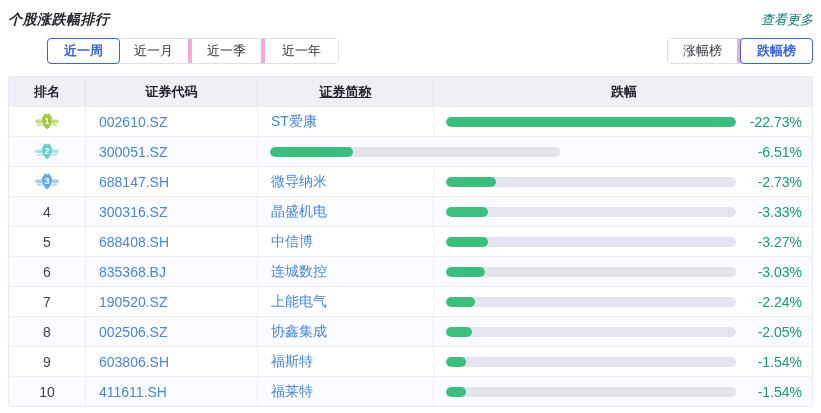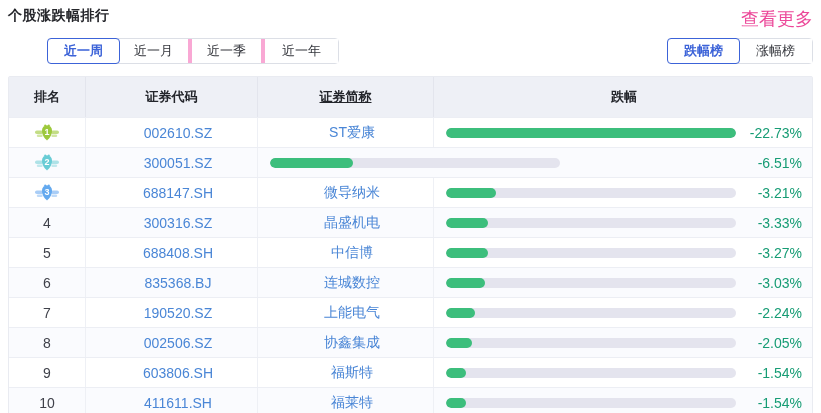--- a/index.html
+++ b/index.html
@@ -5,50 +5,50 @@
   * { box-sizing: border-box; margin: 0; padding: 0; }
   html, body { width: 821px; height: 413px; overflow: hidden; }
   body {
     font-family: "Liberation Sans", "DejaVu Sans", sans-serif;
     background: #ffffff;
     color: #26272d;
   }
   .wrap { padding: 7px 8px 0 8px; }
 
   
-  .topbar { display: flex; justify-content: space-between; align-items: flex-start; height: 22px; }
+  .topbar { display: flex; justify-content: space-between; align-items: flex-end; height: 22px; font-style: italic; }
   .title { font-size: 14px; font-weight: 700; color: #25262b; letter-spacing: 0.5px; }
-  .more-link { font-size: 18px; color: #ec4899; cursor: pointer; }
+  .more-link { font-size: 13px; color: #0f766e; cursor: pointer; }
 
   
   .controls { display: flex; justify-content: space-between; align-items: center; margin-top: 9px; padding-left: 39px; }
   .seg { display: flex; border: 1px solid #dcdfe6; border-radius: 4px; background: #fff; height: 26px; }
   .seg-item {
     min-width: 73px; padding: 0 12px; display: flex; align-items: center; justify-content: center;
     font-size: 13px; color: #34363c; cursor: pointer; border-right: 4px solid #f9a8d4;
     white-space: nowrap; background: #fff;
   }
   .seg-item:last-child { border-right: none; }
   .seg-item.active {
     color: #3c63d8; font-weight: 700; position: relative; z-index: 1;
     border: 1px solid #3c63d8; border-radius: 4px; margin: -1px; height: 26px;
   }
 
   
   .table { margin-top: 12px; border: 1px solid #e9ebf1; border-radius: 2px; }
-  .thead { display: flex; background: #eef0f6; height: 40px; }
+  .thead { display: flex; background: #eef0f6; height: 29px; }
   .th {
     display: flex; align-items: center; justify-content: center;
     font-size: 13px; font-weight: 700; color: #23252b;
     border-right: 1px solid #e3e5ed;
   }
   .th:last-child { border-right: none; }
   .tbody .tr { display: flex; height: 30px; border-top: 1px solid #eceef4; background: #fff; }
   .tbody .tr:nth-child(even) { background: #fafbfe; }
-  .td { display: flex; align-items: center; font-size: 14px; border-right: 1px solid #eef0f5; height: 100%; justify-content: center; }
+  .td { display: flex; align-items: center; font-size: 14px; border-right: 1px solid #eef0f5; height: 100%; }
   .td:last-child { border-right: none; }
 
   .c-rank { width: 77px; justify-content: center; }
   .c-code { width: 172px; padding-left: 13px; }
   .c-name { width: 176px; padding-left: 13px; }
   .c-change { flex: 1; padding: 0 10px 0 12px; }
 
   .rank-num { color: #3f414a; font-size: 14px; }
   .stock-link { color: #4a86d6; cursor: pointer; }
 
@@ -67,22 +67,22 @@
   </div>
 
   <div class="controls">
     <div class="seg">
       <div class="seg-item active">近一周</div>
       <div class="seg-item">近一月</div>
       <div class="seg-item">近一季</div>
       <div class="seg-item">近一年</div>
     </div>
     <div class="seg">
+      <div class="seg-item">涨幅榜</div>
       <div class="seg-item active">跌幅榜</div>
-      <div class="seg-item">涨幅榜</div>
     </div>
   </div>
 
   <div class="table">
     <div class="thead">
       <div class="th c-rank">排名</div>
       <div class="th c-code" style="padding-left:0;justify-content:center;">证券代码</div>
       <div class="th c-name" style="padding-left:0;justify-content:center;text-decoration:underline;">证券简称</div>
       <div class="th c-change" style="justify-content:center;">跌幅</div>
     </div>
@@ -149,21 +149,21 @@
           <div class="td c-code">
             <span class="stock-link">688147.SH</span>
           </div>
           <div class="td c-name">
             <span class="stock-link">微导纳米</span>
           </div>
           <div class="td c-change">
             <div class="bar-track">
               <div class="bar-fill" style="width:17.38%"></div>
             </div>
-            <span class="pct">-3.21%</span>
+            <span class="pct">-2.73%</span>
           </div>
         </div>
         <div class="tr">
           <div class="td c-rank">
             <span class="rank-num">4</span>
           </div>
           <div class="td c-code">
             <span class="stock-link">300316.SZ</span>
           </div>
           <div class="td c-name">

